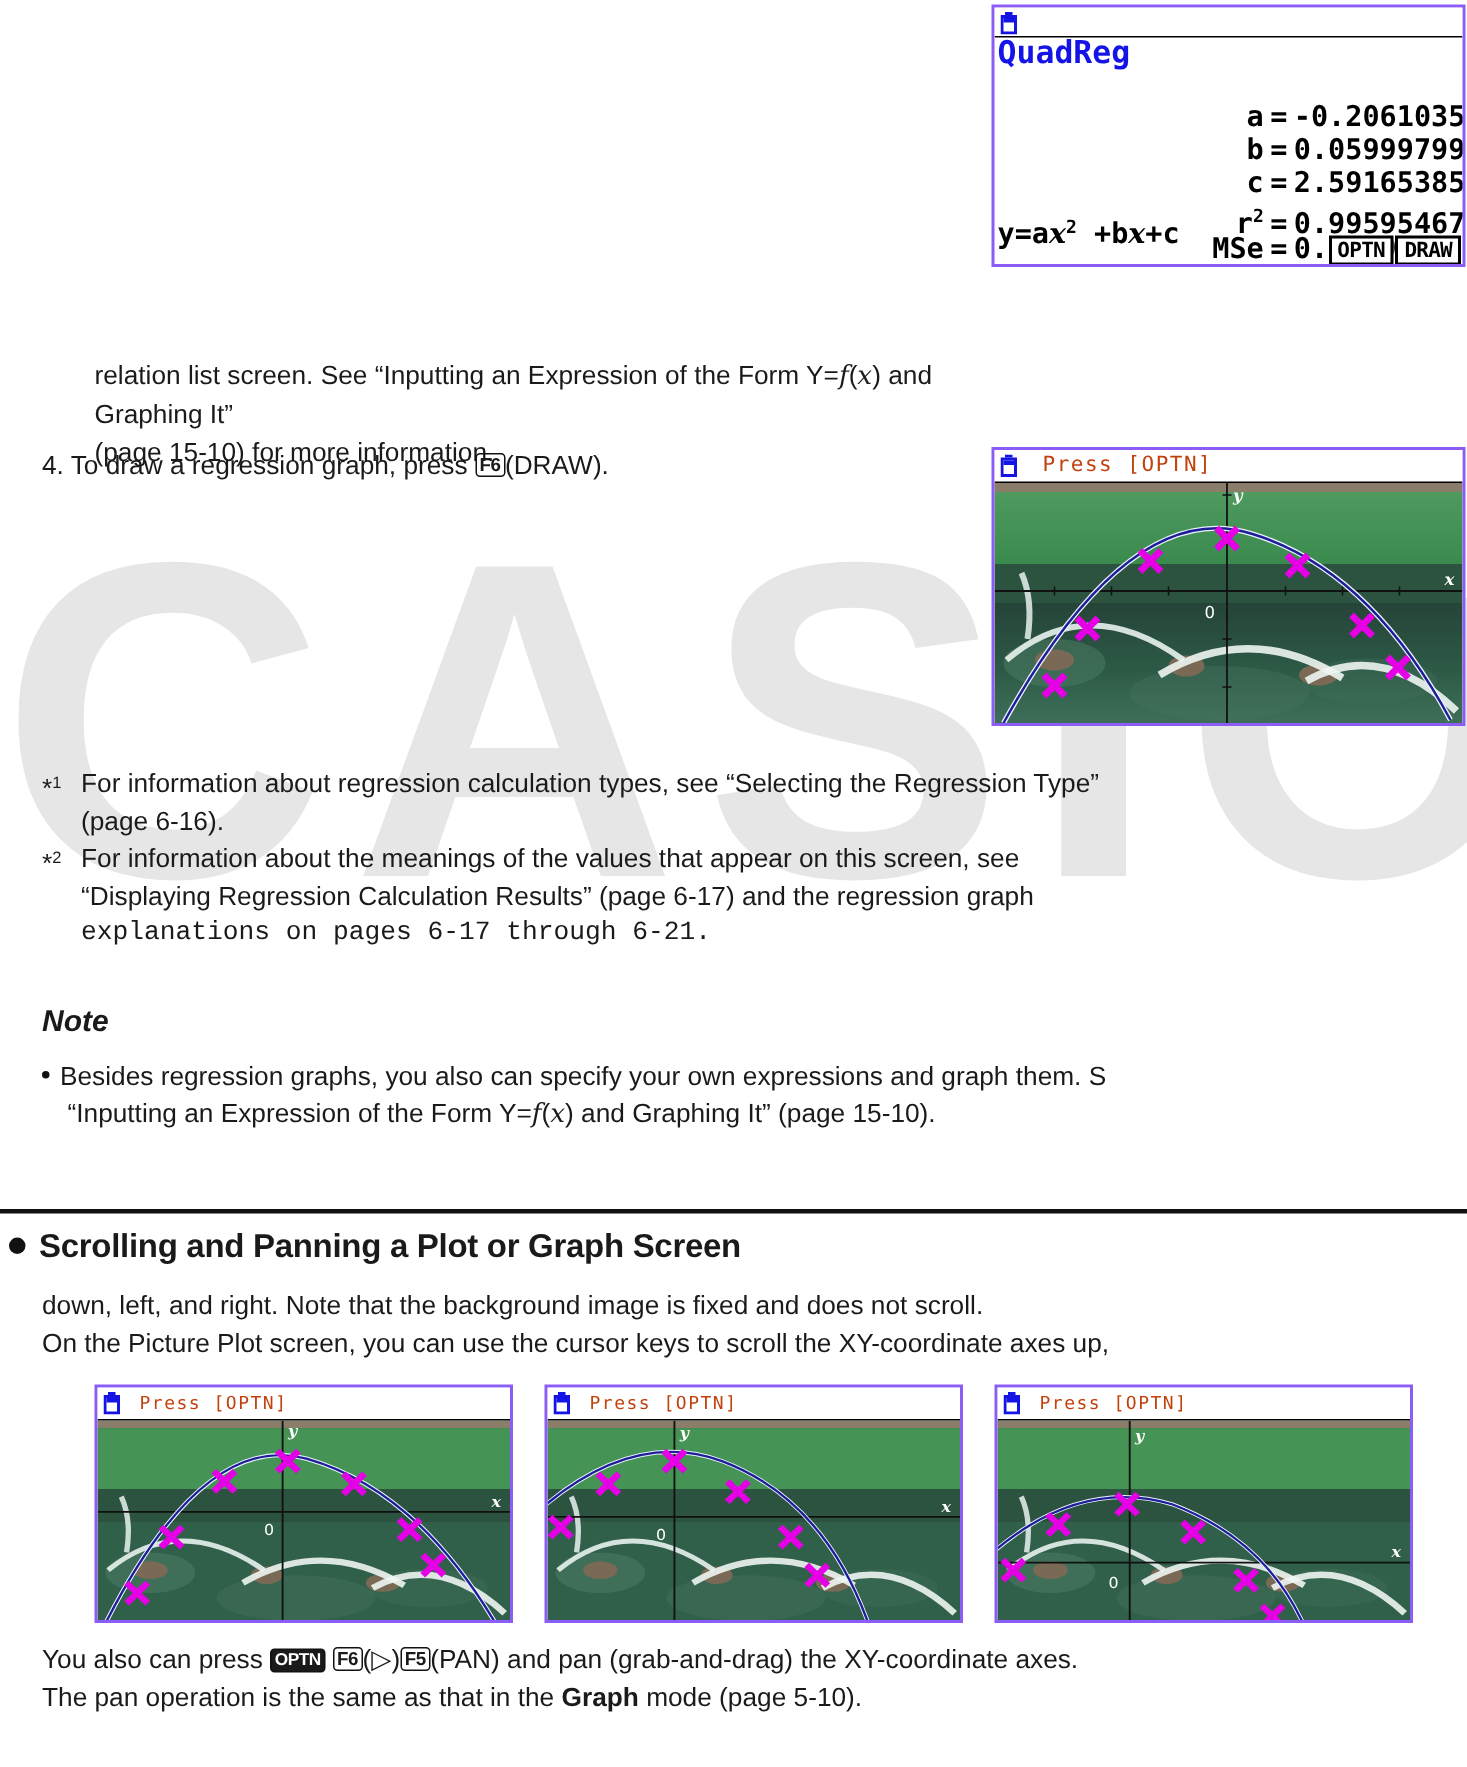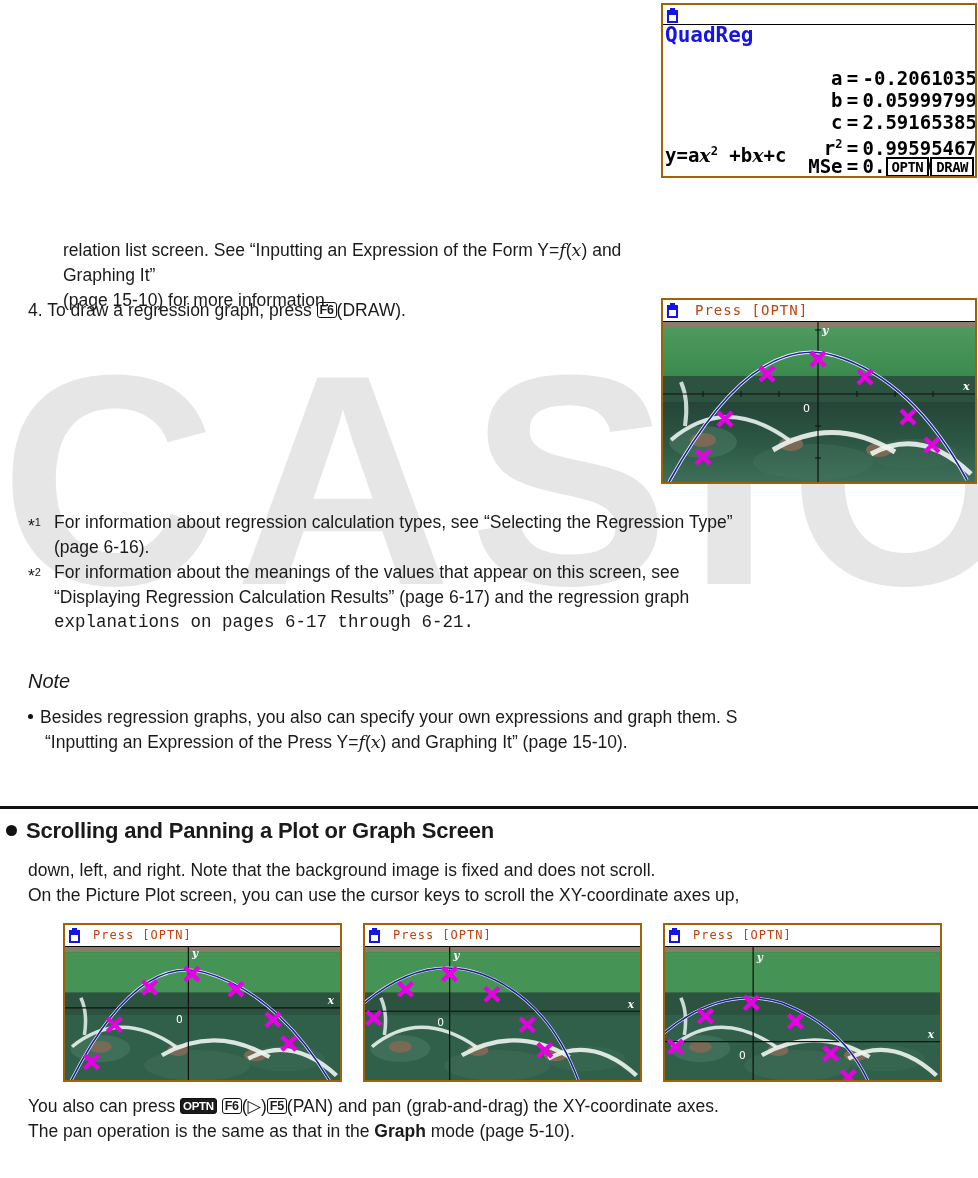--- a/index.html
+++ b/index.html
@@ -32,21 +32,21 @@
     user-select: none;
     z-index: 0;
   }
 
   .page { position: relative; z-index: 2; }
 
   
   .calc {
     position: absolute;
     background: #ffffff;
-    border: 2px solid #a16207;
+    border: 2px solid #8b5cf6;
     box-sizing: border-box;
     overflow: hidden;
   }
   .calc-statusbar {
     height: 22px;
     background: #ffffff;
     border-bottom: 1px solid #000;
     position: relative;
     box-sizing: border-box;
   }
@@ -179,21 +179,21 @@
   
   .fnote { position: absolute; font-size: 17.5px; line-height: 25px; }
   .fnote-mark { position: absolute; left: 0; top: 0; width: 26px; }
   .fnote-body { margin-left: 26px; display: block; }
 
   
   .note-head {
     position: absolute;
     font-family: "Liberation Sans", sans-serif;
     font-style: italic;
-    font-weight: normal;
+    font-weight: bold;
     font-size: 20px;
   }
 
   
   .rule {
     position: absolute;
     left: 0; top: 806px;
     width: 978px; height: 3px;
     background: #111;
   }
@@ -386,21 +386,21 @@
     </span>
   </div>
 
   <div class="note-head" style="left:28px; top:670px;">Note</div>
 
   <div class="txt" style="left:28px; top:705px; width:920px;">
     <div>
       <span class="bullet-dot"></span><span>Besides regression graphs, you also can specify your own expressions and graph them. S</span>
     </div>
     <div style="margin-left:17px;">
-      <span>“Inputting an Expression of the Press Y=</span><span class="ital">f</span>(<span class="ital">x</span>)<span> and Graphing It” (page 15-10).</span>
+      <span>“Inputting an Expression of the Form Y=</span><span class="ital">f</span>(<span class="ital">x</span>)<span> and Graphing It” (page 15-10).</span>
     </div>
   </div>
 
   <div class="rule"></div>
   <div class="sec-head">
     <span class="sec-bullet"></span><span>Scrolling and Panning a Plot or Graph Screen</span>
   </div>
 
   <div class="txt" style="left:28px; top:858px; width:930px;">
     <div>down, left, and right. Note that the background image is fixed and does not scroll.</div>

